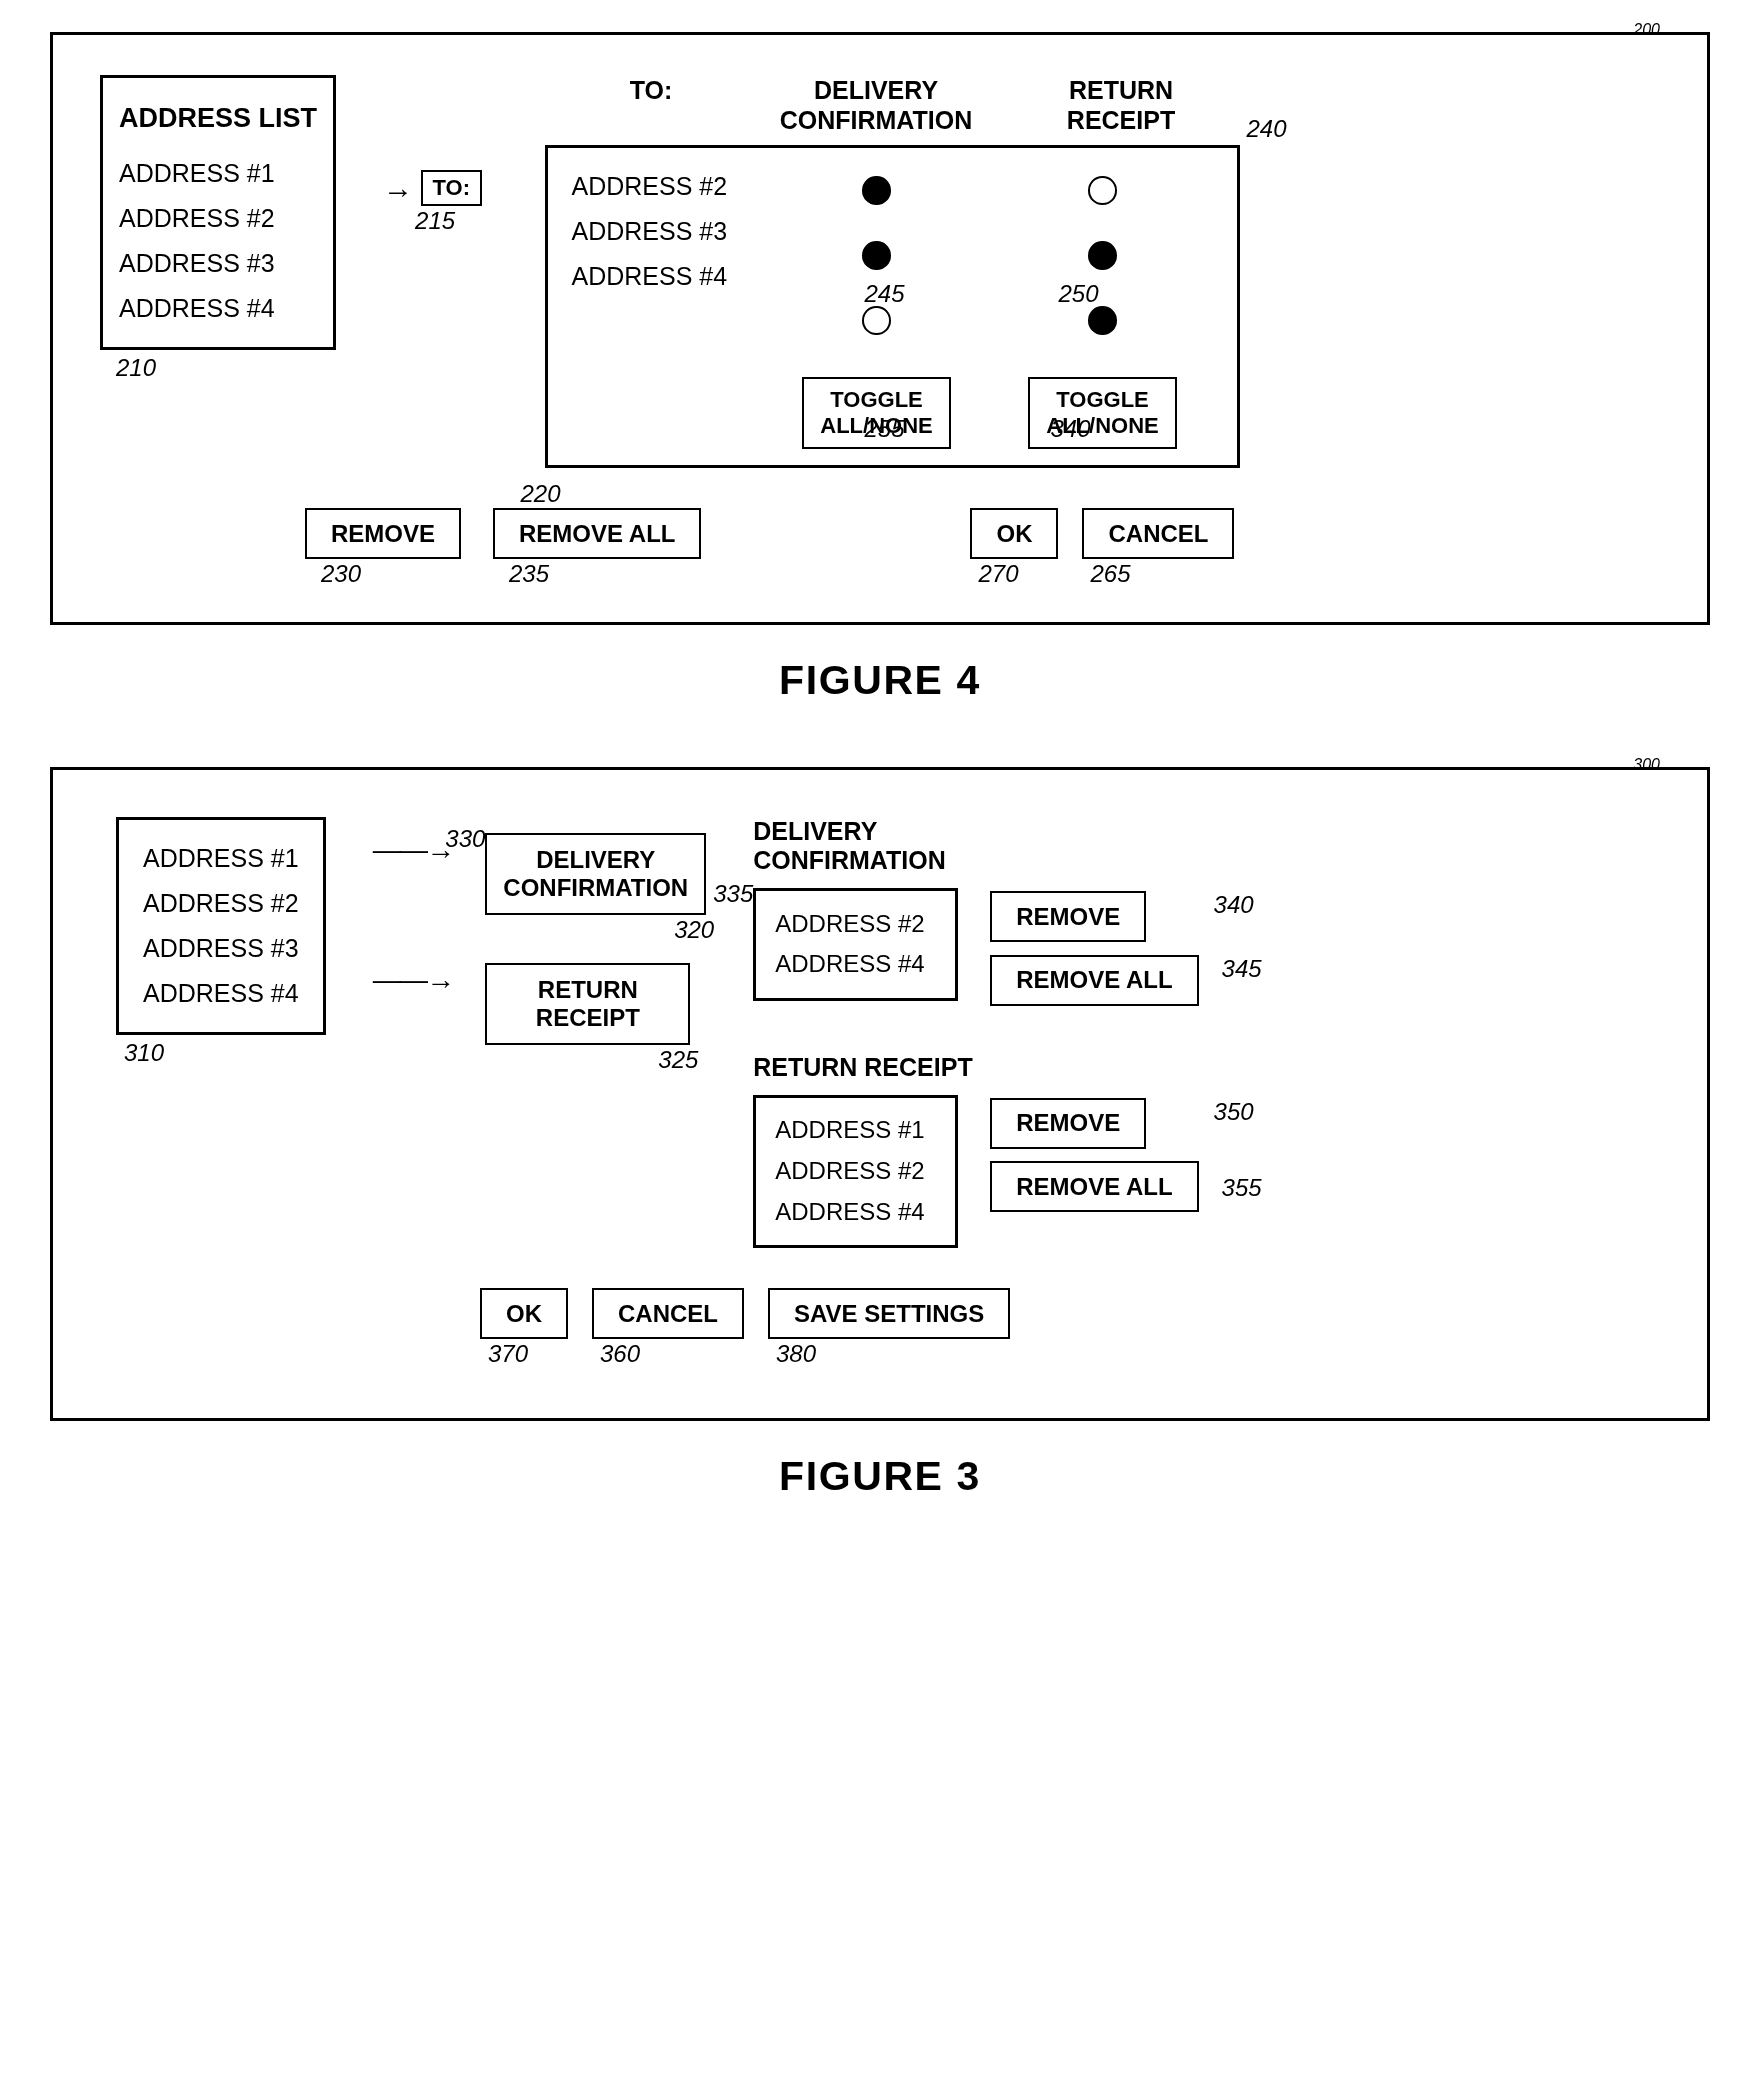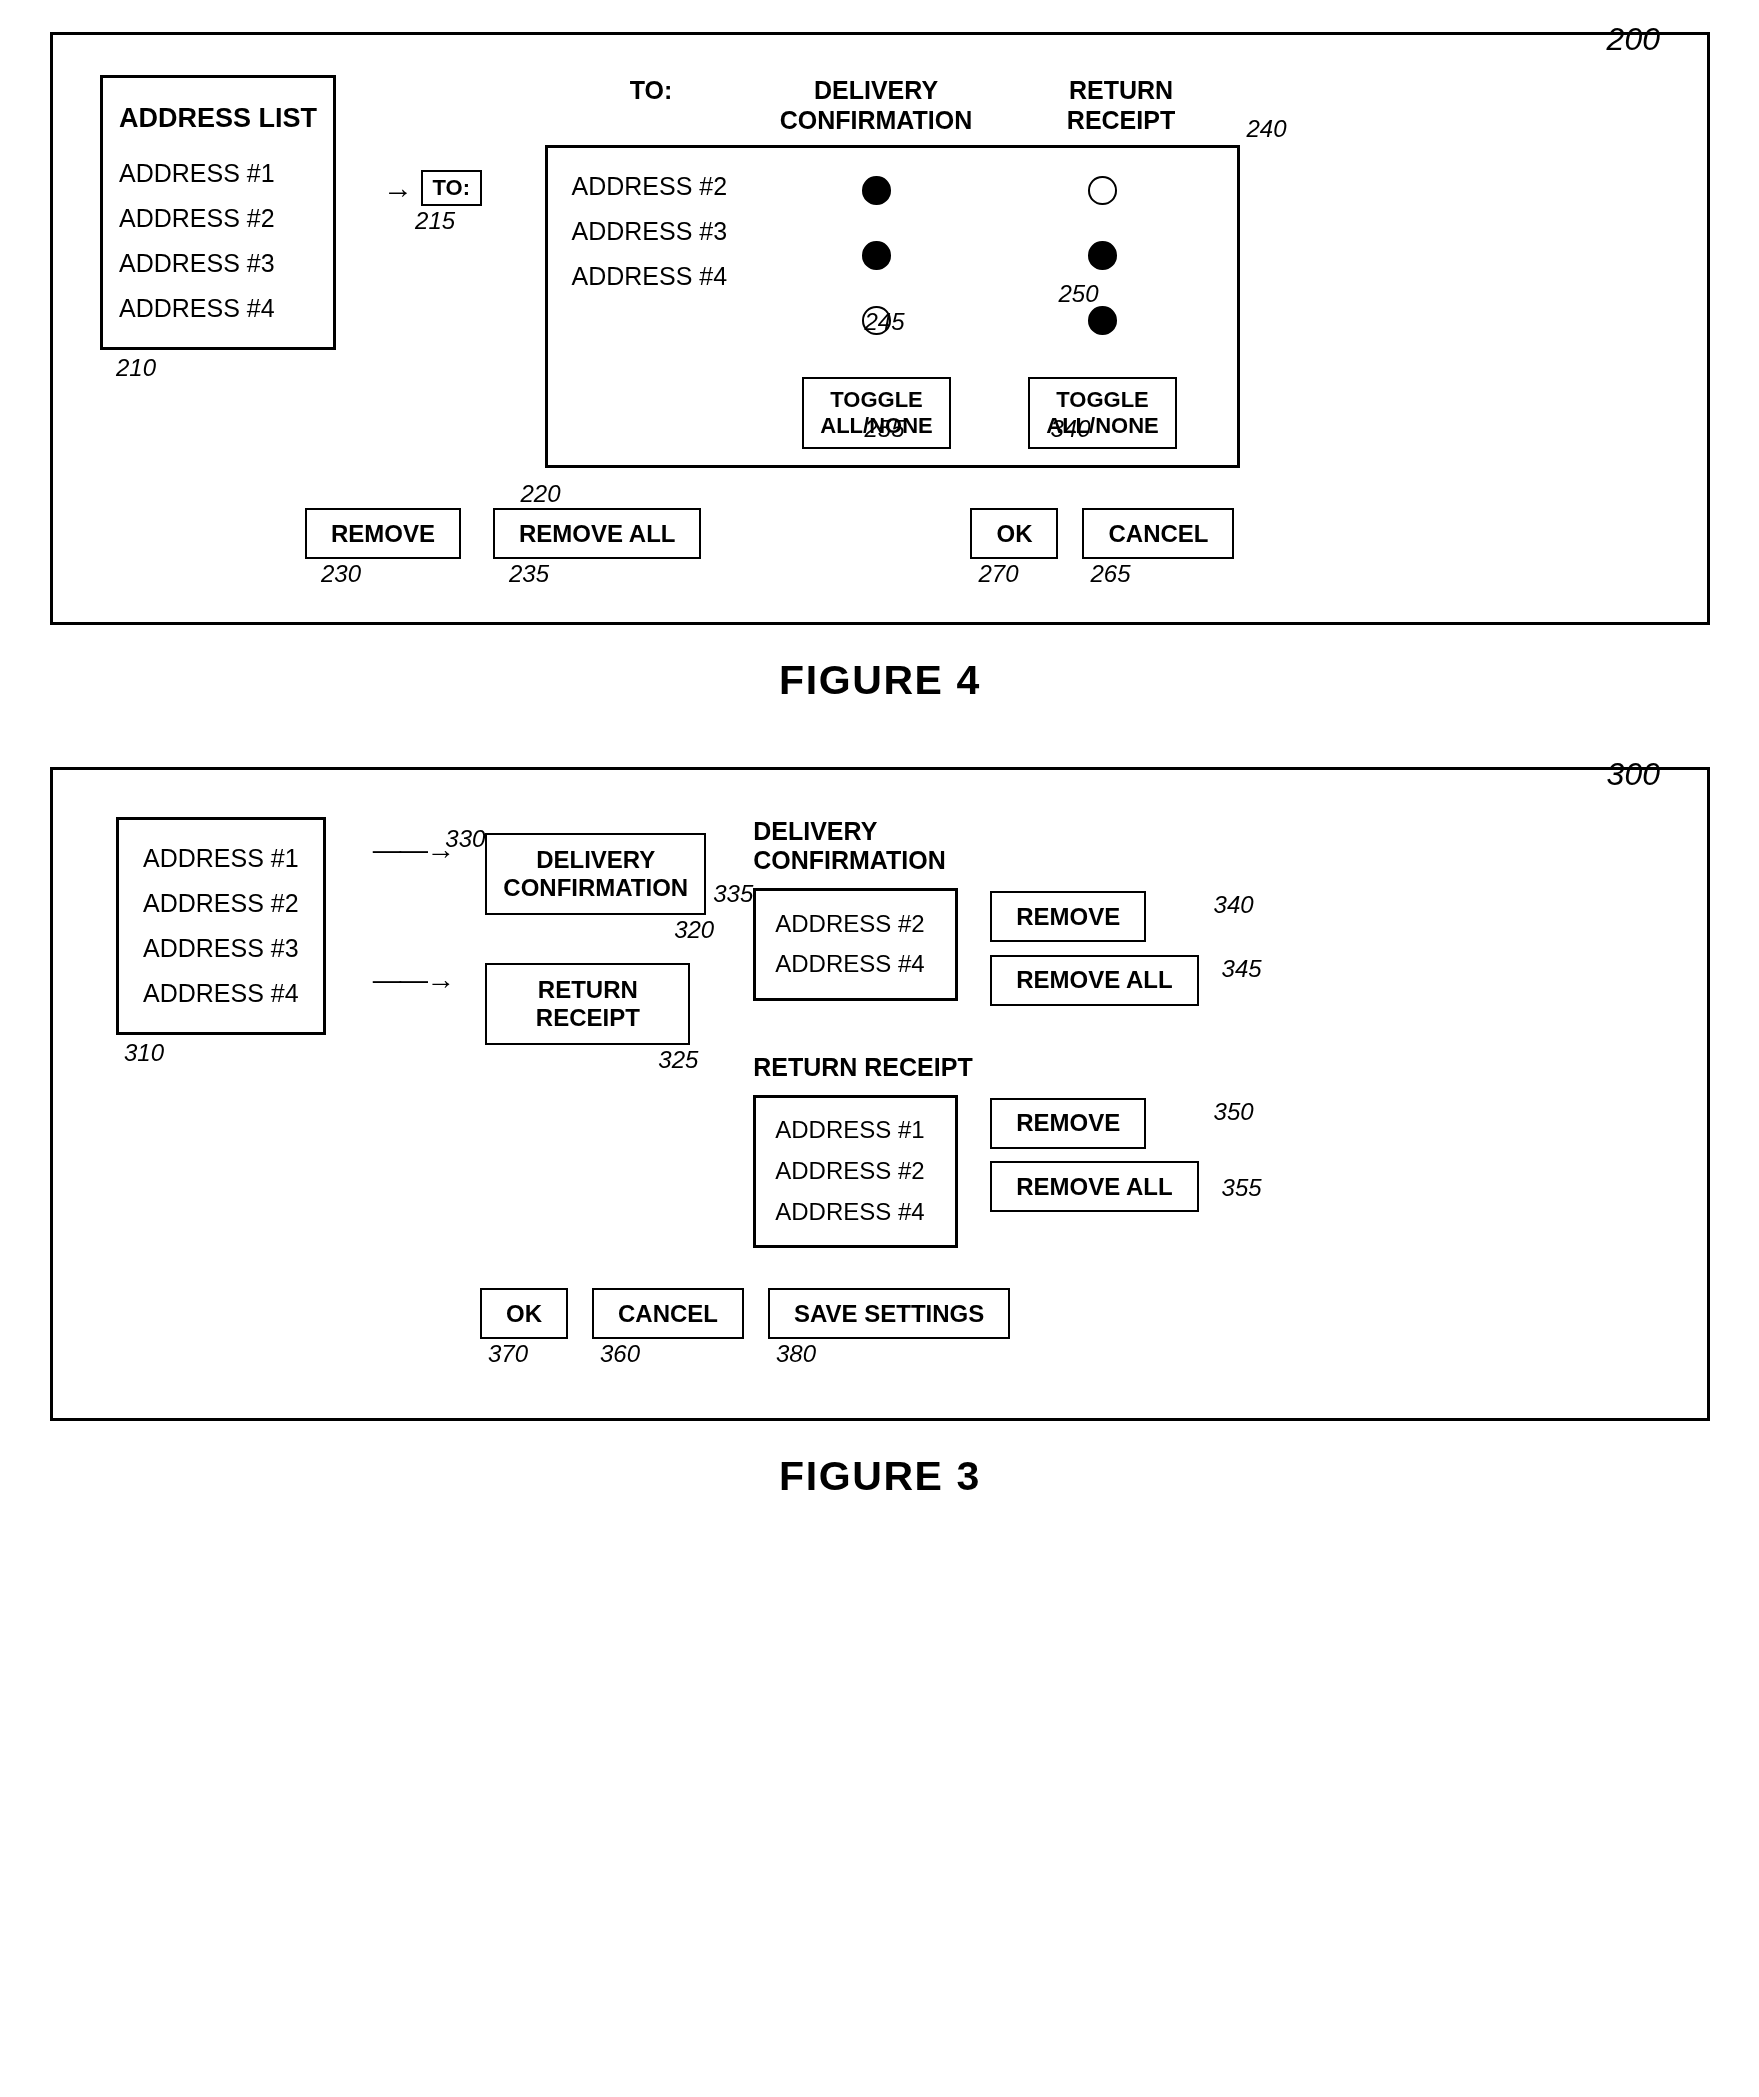--- a/index.html
+++ b/index.html
@@ -35,21 +35,21 @@
 
     
     .diagram-box {
       border: 3.2px solid #000;
       position: relative;
       background: #fff;
     }
 
     
     .ref {
-      font-size: 32px;
+      font-size: 16px;
       font-style: italic;
       position: absolute;
       white-space: nowrap;
     }
 
     
     .fig2-box {
       width: 1660px;
       min-height: 443px;
       padding: 40px 47px 63px 47px;
@@ -344,21 +344,21 @@
               <div class="indicator-row">
                   <div class="dot-filled"></div>
                 </div>
               <div style="margin-top:12.6px;">
                 <button class="toggle-btn" style="white-space:pre-line;">TOGGLE
 ALL/NONE</button>
               </div>
             </div>
           </div>
 
-          <span class="ref-label" style="position:absolute; top:205px; left:320px;margin-top:28px;">245</span>
+          <span class="ref-label" style="position:absolute; top:205px; left:320px;">245</span>
           <span class="ref-label" style="position:absolute; top:205px; left:514px;">250</span>
           <span class="ref-label" style="position:absolute; top:340px; left:320px;">255</span>
           <span class="ref-label" style="position:absolute; top:340px; left:506px;">340</span>
           <span class="ref-label" style="position:absolute; top:40px; right:-47px;margin-left:40px;">240</span>
 
           <span class="ref-label" style="position:absolute; bottom:-40px; left:-24px;">220</span>
         </div>
 
       </div>
 

